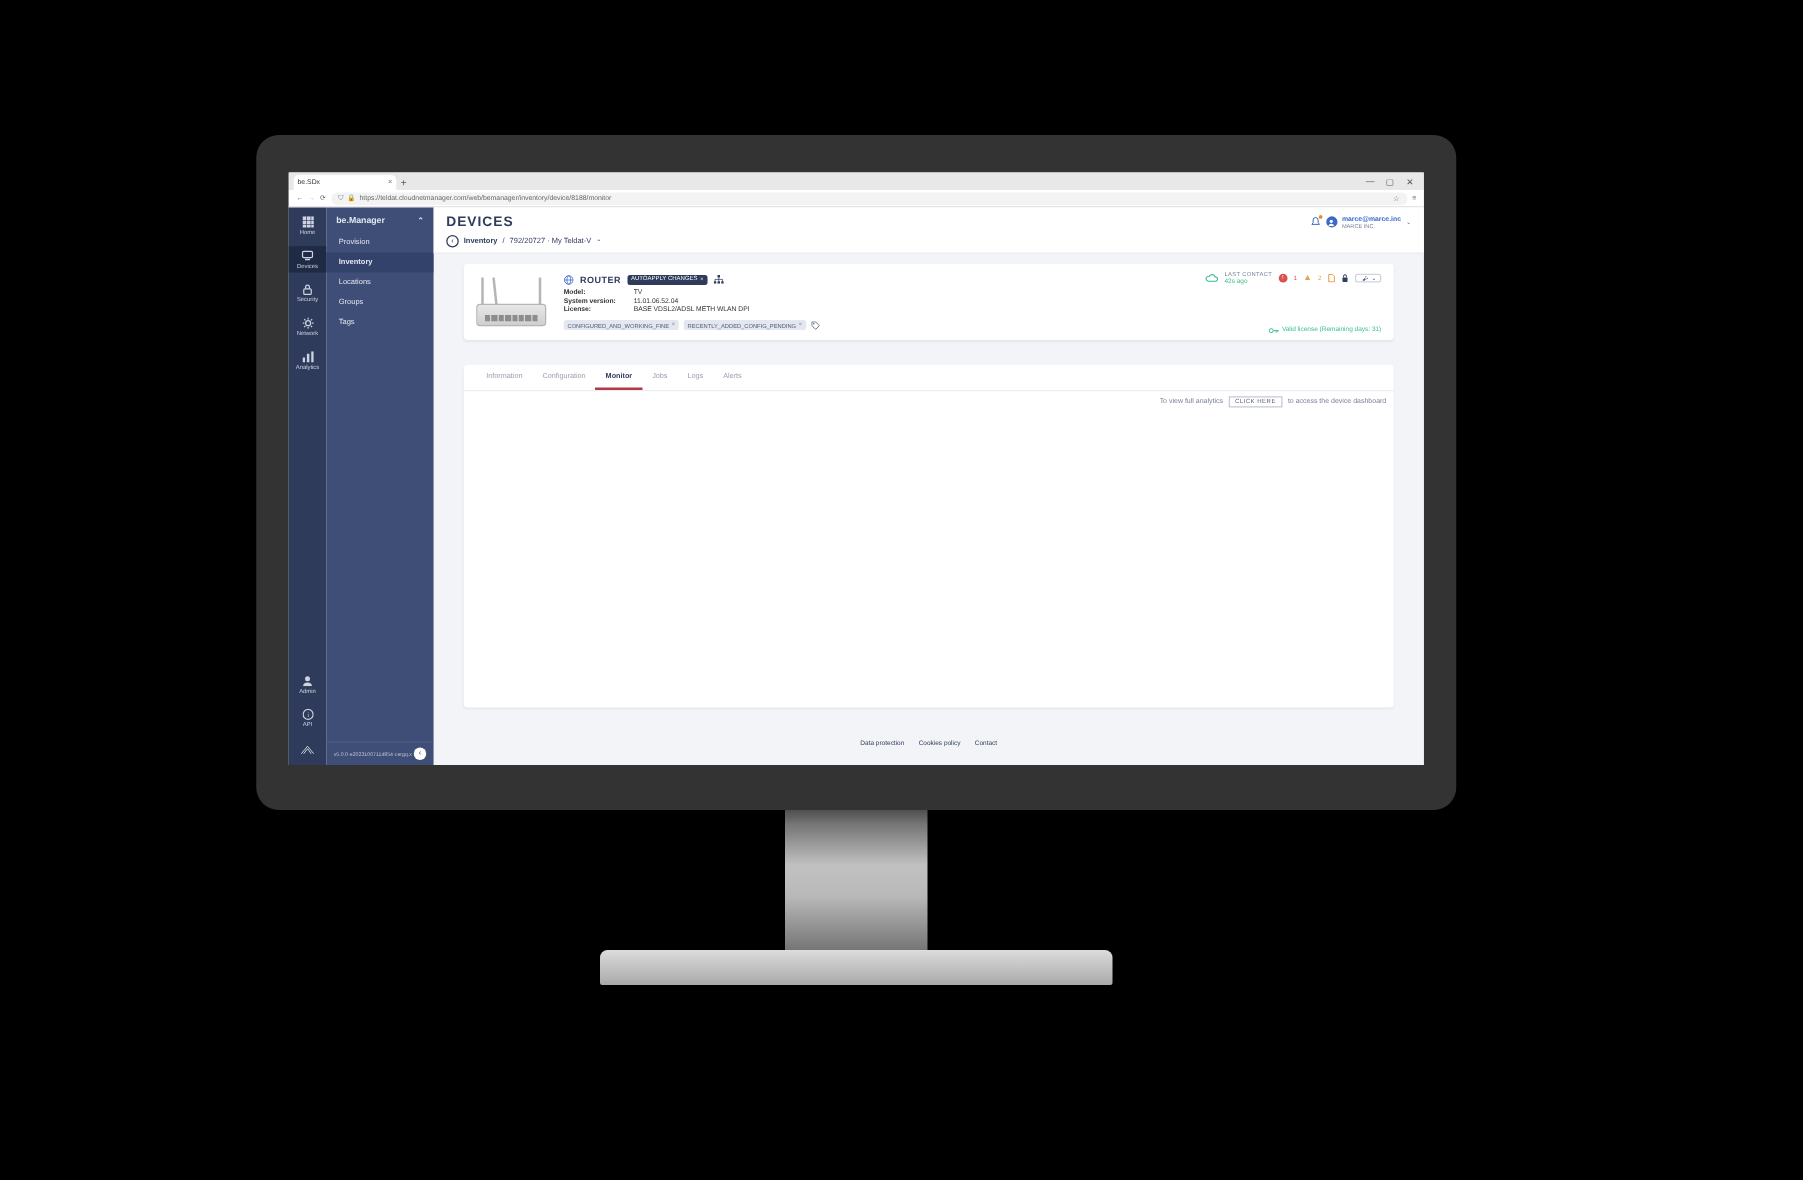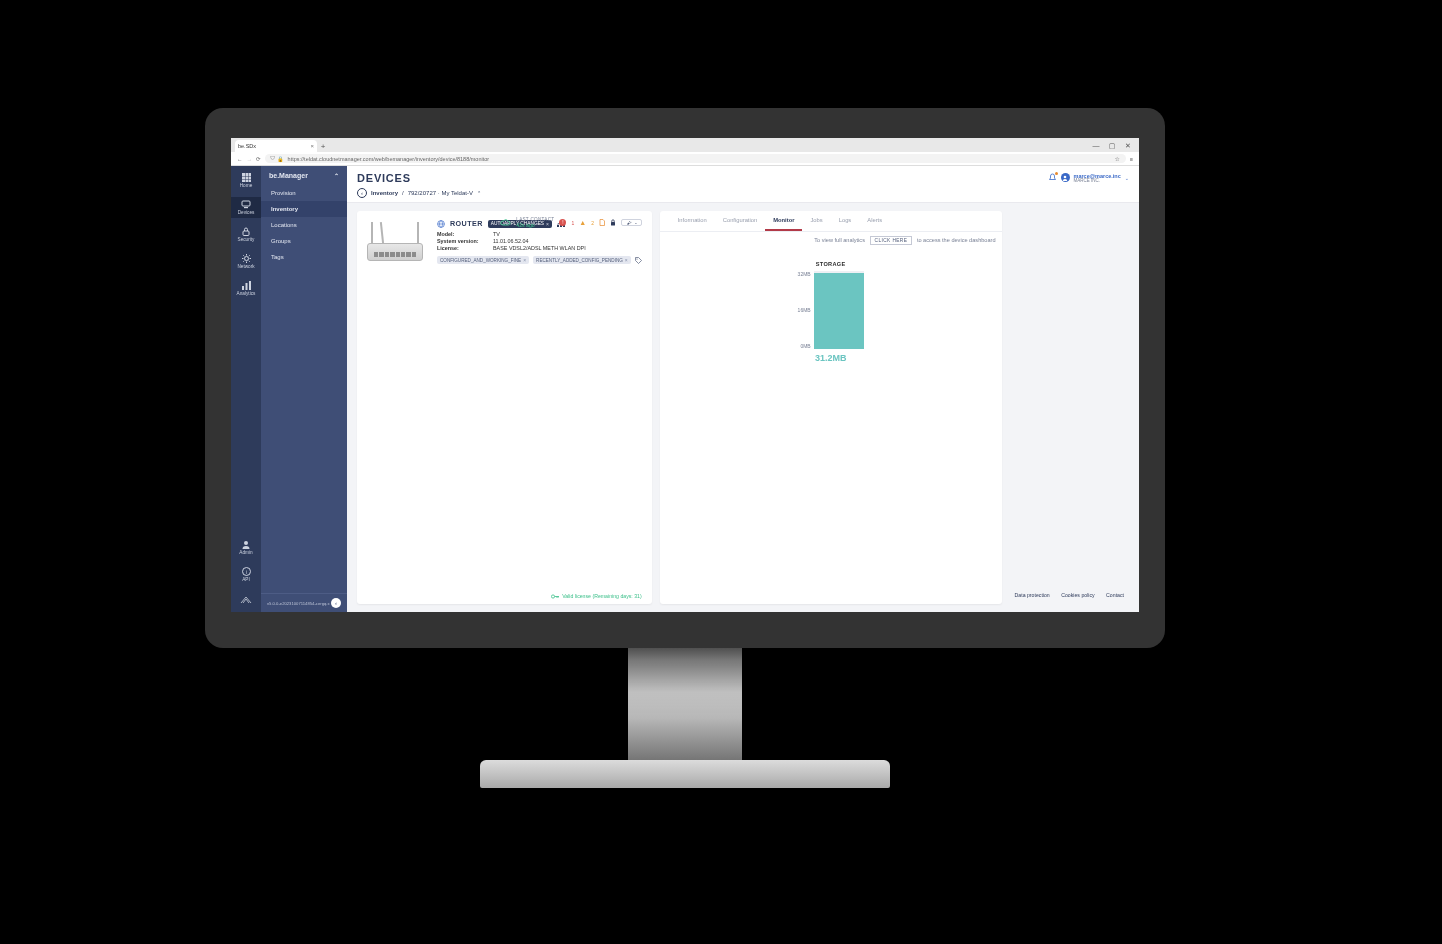--- a/index.html
+++ b/index.html
@@ -37,21 +37,21 @@
   .main { flex:1; background:#f3f4f7; display:flex; flex-direction:column; min-width:0; }
   .main-head { background:#fff; padding:6px 10px 4px 10px; border-bottom:1px solid #e9e9ee; }
   .title-row { display:flex; align-items:center; justify-content:space-between; }
   .title-row h1 { font-size:11px; letter-spacing:.8px; color:#2e3b5b; font-weight:700; }
   .user { display:flex; align-items:center; gap:4px; font-size:5.5px; color:#3a69c7; }
   .user .bell{position:relative;}
   .user .bell::after{content:"";position:absolute;top:-1px;right:-1px;width:3px;height:3px;background:#e88b2e;border-radius:50%;}
   .avatar{width:9px;height:9px;border-radius:50%;background:#3a69c7;color:#fff;display:flex;align-items:center;justify-content:center;font-size:5px;}
   .crumbs { margin-top:4px; display:flex; align-items:center; gap:4px; font-size:6px; color:#2e3b5b; }
   .crumbs .back { width:10px; height:10px; border:1px solid #2e3b5b; border-radius:50%; display:flex; align-items:center; justify-content:center; font-size:6px; }
-  .content { padding:8px 10px; display:flex; flex-direction:row; gap:8px; flex:1; min-height:0; overflow:hidden;}
+  .content { padding:8px 24px; display:flex; flex-direction:column; gap:20px; flex:1; min-height:0; overflow:hidden;}
   .card { background:#fff; border-radius:3px; box-shadow:0 1px 2px rgba(0,0,0,.06); }
   .device-card { padding:8px 10px; display:flex; gap:14px; position:relative; }
   .device-img { width:56px; height:42px; position:relative; }
   .router-body{position:absolute;bottom:0;left:0;right:0;height:18px;background:linear-gradient(#e7e7e7,#cfcfcf);border:1px solid #b5b5b5;border-radius:3px;}
   .ant{position:absolute;bottom:17px;width:2px;height:22px;background:#b5b5b5;}
   .ant.a1{left:4px;} .ant.a2{left:14px;transform:rotate(-6deg);} .ant.a3{right:4px;}
   .ports{position:absolute;bottom:3px;left:6px;right:6px;height:5px;display:flex;gap:1px;}
   .ports span{flex:1;background:#8c8c8c;}
   .dev-info { flex:1; display:flex; flex-direction:column; gap:3px; }
   .dev-title { display:flex; align-items:center; gap:5px; }
@@ -380,34 +380,20 @@
           </div>
           <div class="analytics-row">
             <span>To view full analytics</span>
             <span class="btn">CLICK HERE</span>
             <span>to access the device dashboard</span>
           </div>
           <div class="gauges">
 
 
 
-            <div class="gauge">
-              <div class="lbl">STORAGE</div>
-              <div class="bar-wrap">
-                <div class="ticks">
-                  <span>32MB</span>
-                  <span>16MB</span>
-                  <span>0MB</span>
-                </div>
-                <div class="bar">
-                      <div class="fill" style="height:97.5%"></div>
-                    </div>
-              </div>
-              <div class="val">31.2MB</div>
-            </div>
           </div>
         </div>
 
         <div class="footer">
           <span>Data protection</span>
           <span>Cookies policy</span>
           <span>Contact</span>
         </div>
       </div>
     </div>

